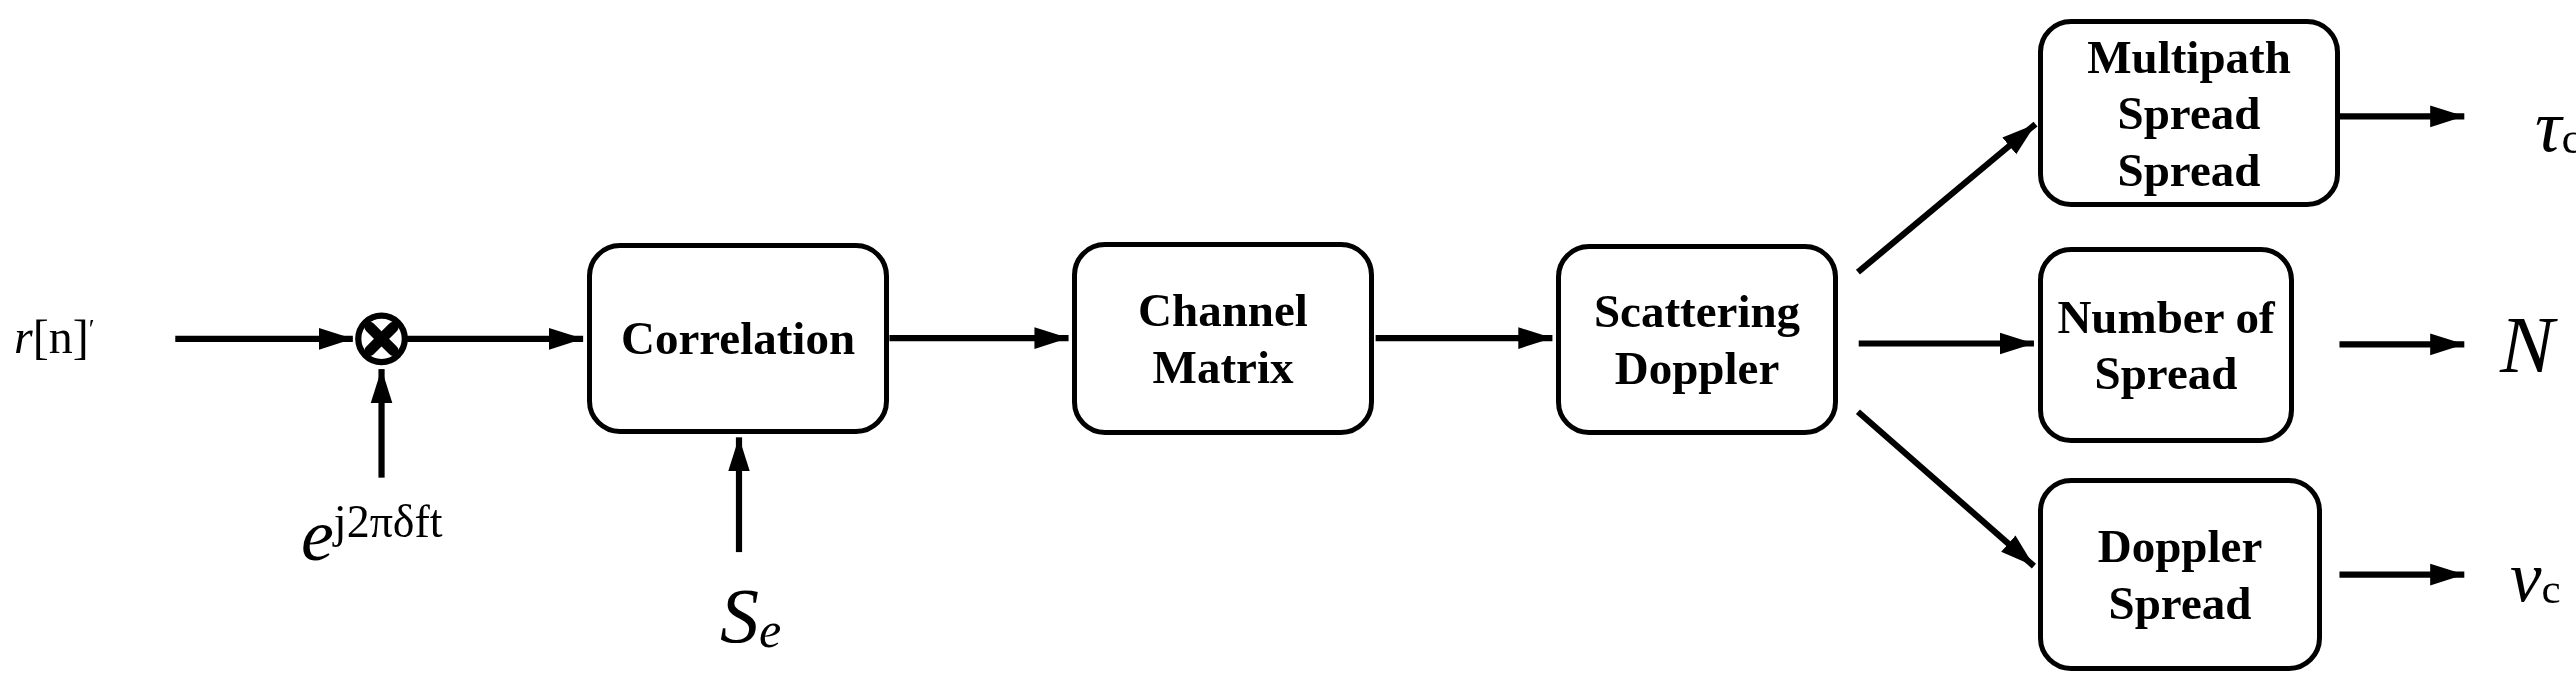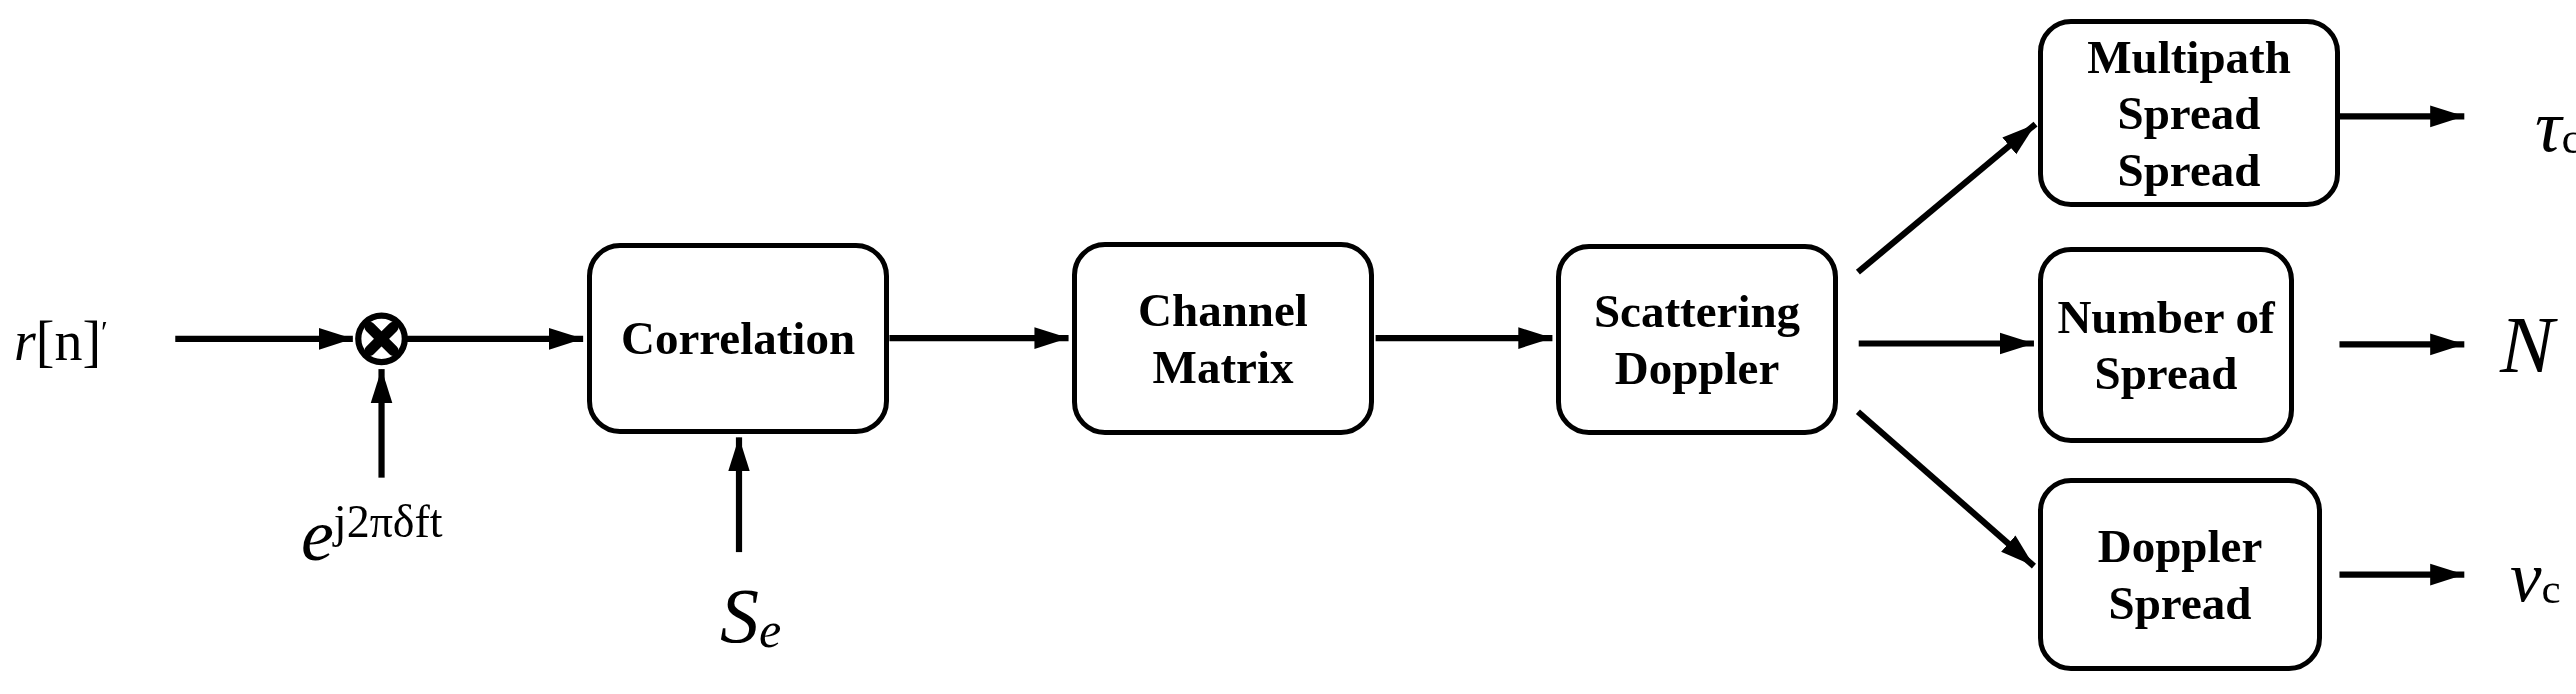--- a/index.html
+++ b/index.html
@@ -40,21 +40,21 @@
     color: var(--line);
   }
   .blk-correlation { left: 587px;  top: 243px; width: 302px; height: 191px; }
   .blk-channel     { left: 1072px; top: 242px; width: 302px; height: 193px; }
   .blk-scattering  { left: 1556px; top: 244px; width: 282px; height: 191px; }
   .blk-multipath   { left: 2038px; top: 19.4px;  width: 302px; height: 188px; text-align: right; }
   .blk-numpaths    { left: 2038px; top: 247px; width: 256px; height: 196px; }
   .blk-doppler     { left: 2038px; top: 478px; width: 284px; height: 193px; }
   .mlabel { position: absolute; white-space: nowrap; color: var(--line); }
   .it { font-style: italic; }
-  .lbl-input  { left: 14px;  top: 309px; font-size: 56px; }
+  .lbl-input  { left: 14px;  top: 309px; font-size: 48px; }
   .lbl-input .prime { font-size: 0.55em; vertical-align: 0.55em; }
   .lbl-carrier { left: 301px; top: 493px; font-size: 74px; }
   .lbl-carrier sup { font-size: 46px; vertical-align: 23px; font-style: normal; }
   .lbl-ref { left: 720px; top: 571px; font-size: 78px; }
   .lbl-ref sub { font-size: 50px; vertical-align: -4.7px; }
   .lbl-tau { left: 2507px; top: 84px; font-size: 74px; margin-left: 28px; }
   .lbl-tau sub { font-size: 45px; vertical-align: -1.6px; font-style: normal; }
   .lbl-n { left: 2500px; top: 299px; font-size: 81px; }
   .lbl-v { left: 2510px; top: 537px; font-size: 71px; }
   .lbl-v sub { font-size: 43px; vertical-align: -1.6px; font-style: normal; }

